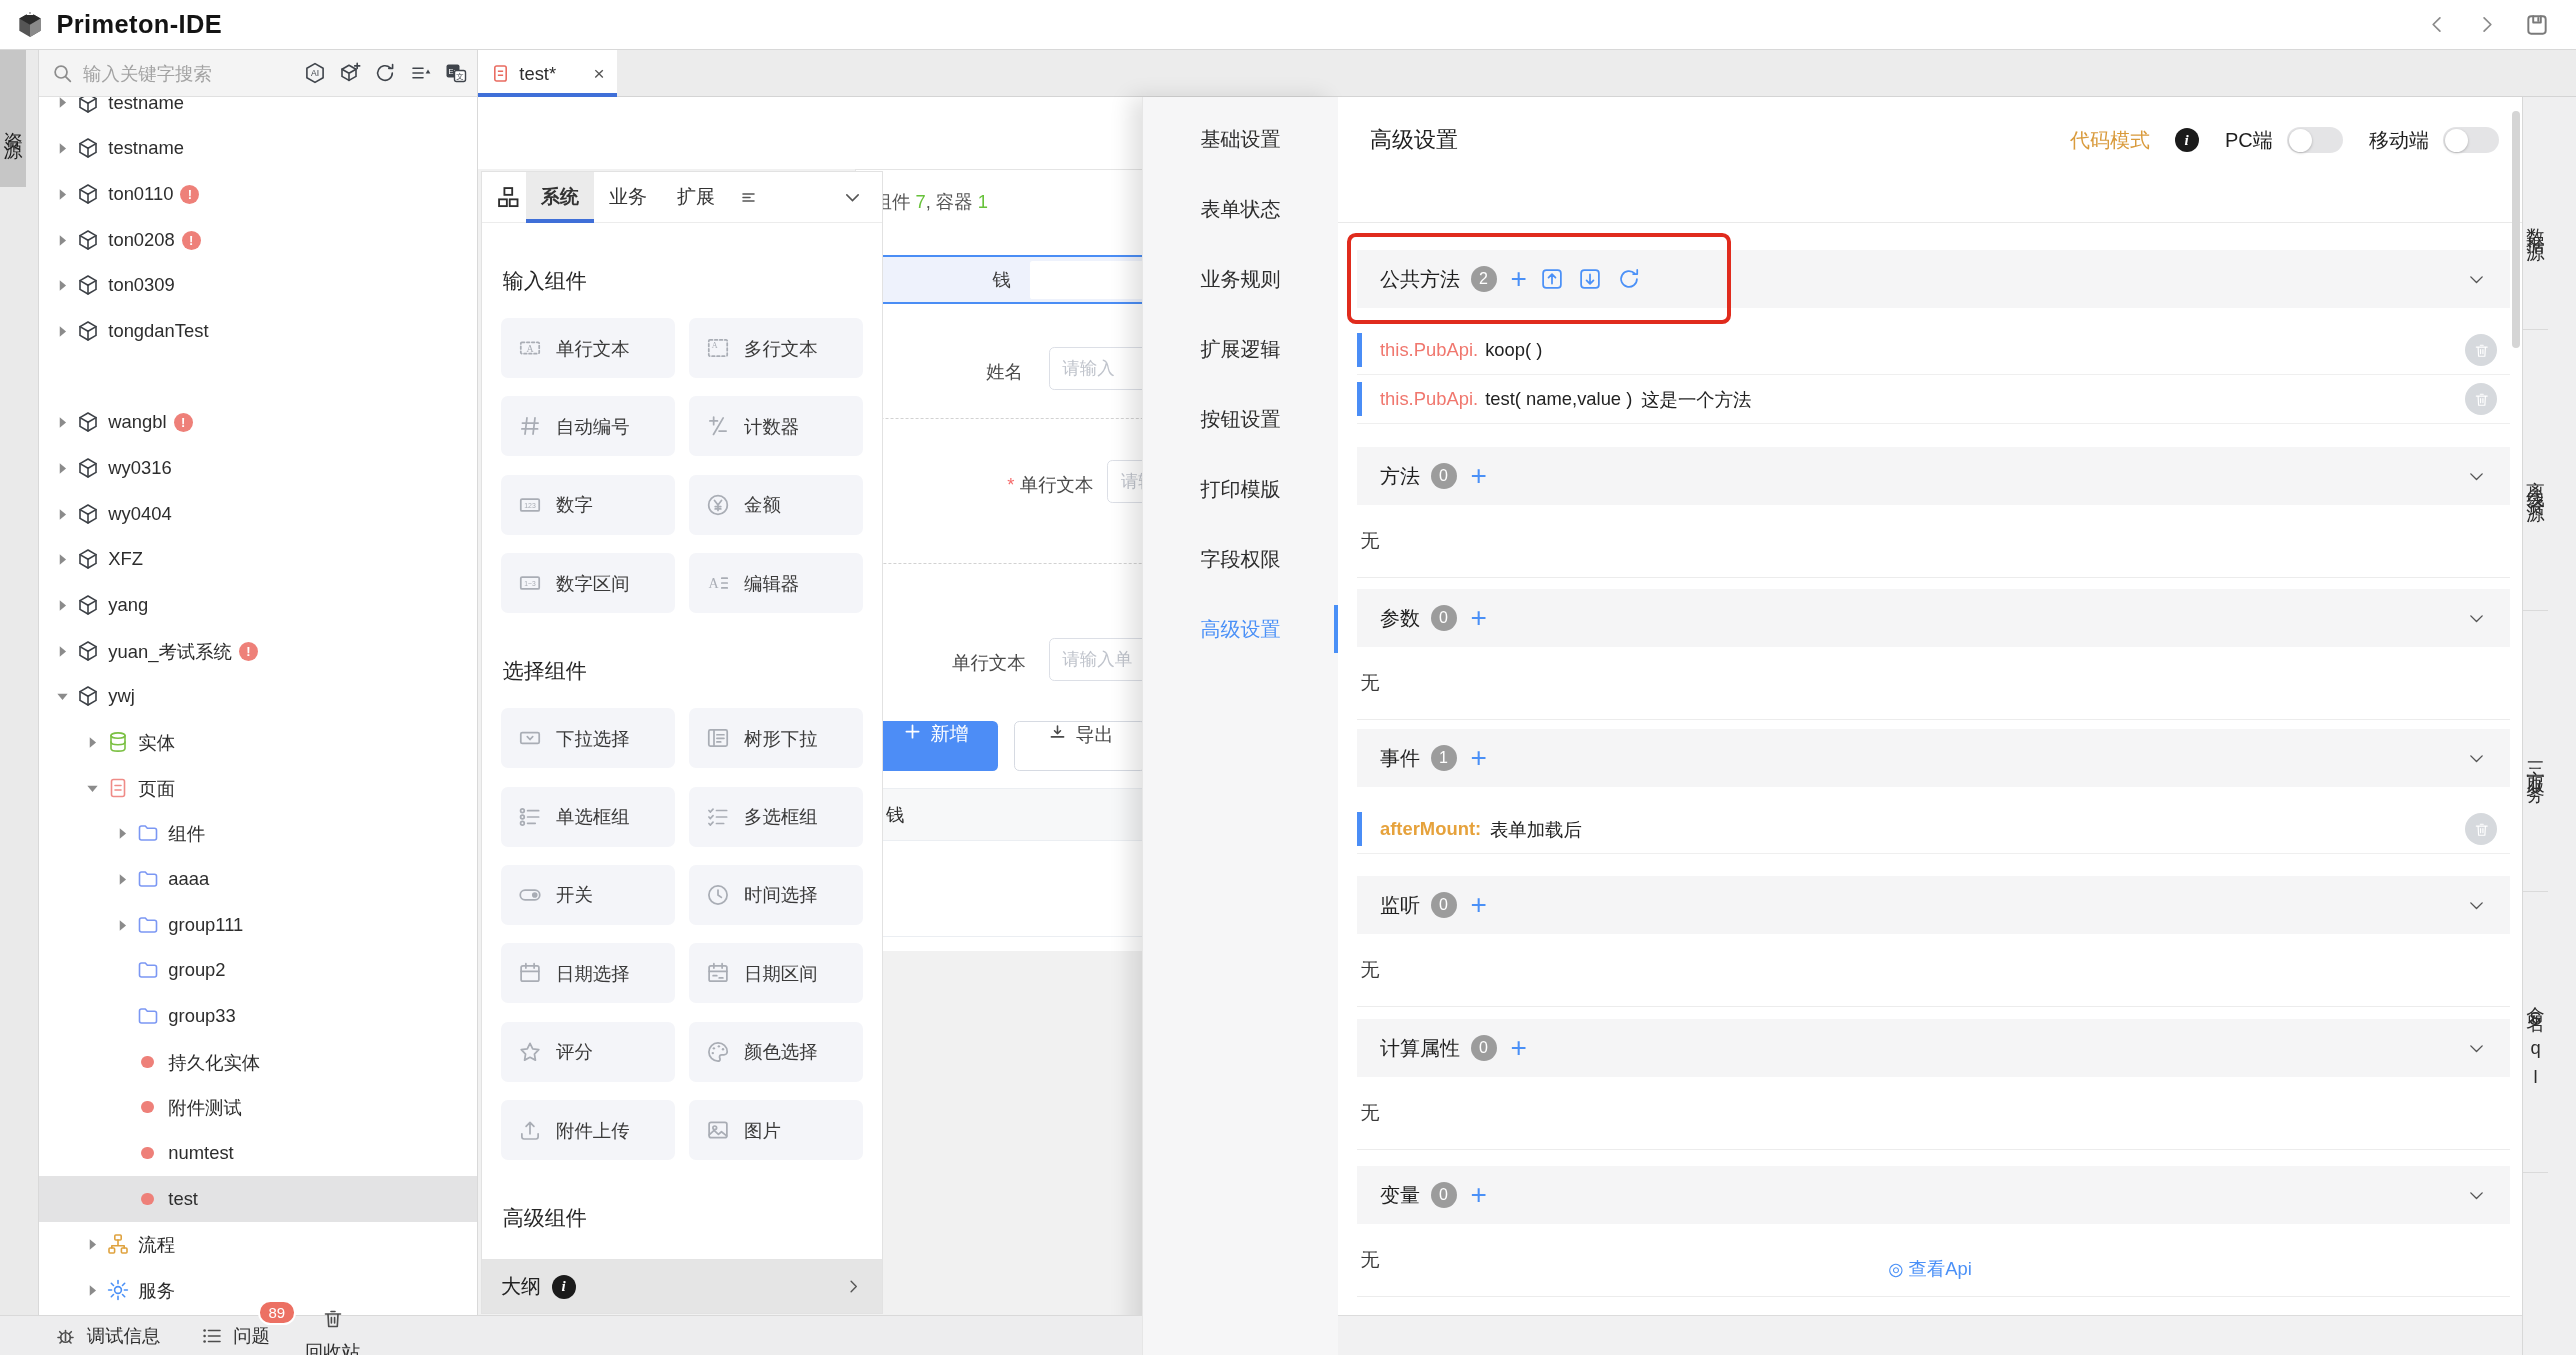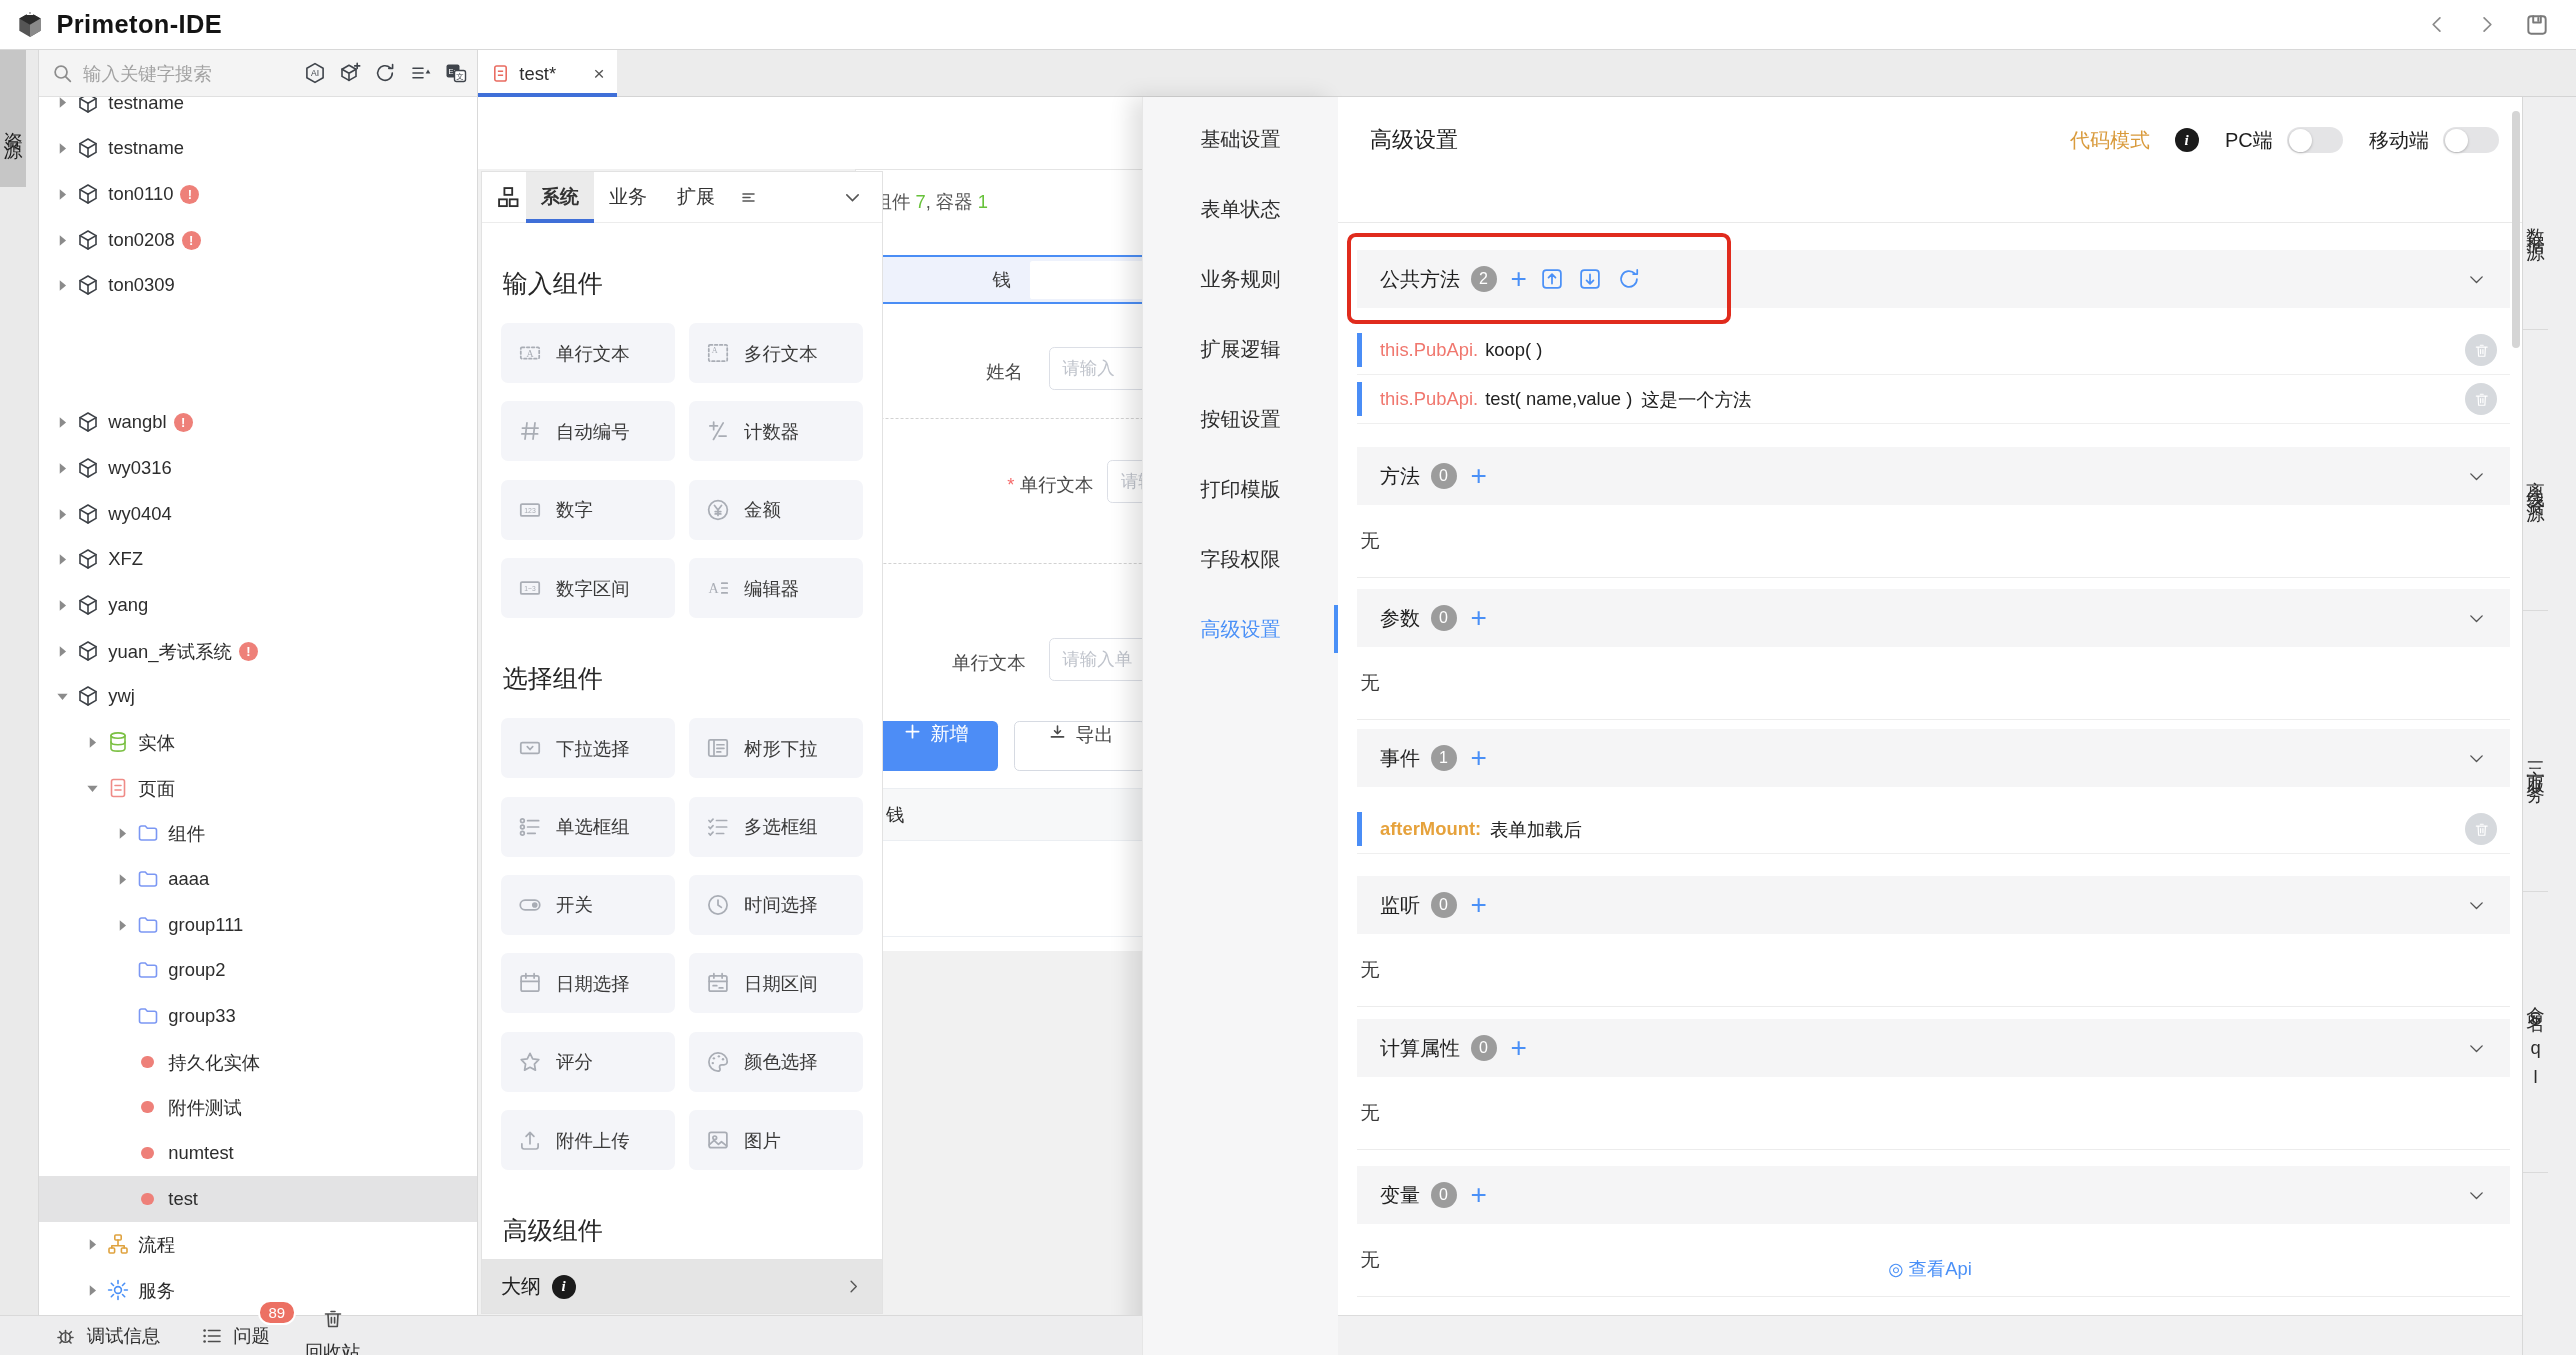--- a/index.html
+++ b/index.html
@@ -81,21 +81,21 @@
   
   .palette{position:absolute; left:481px; top:171px; width:402px; height:1143px; background:#fff; border:0.9px solid #e2e2e2; z-index:2;}
   .pal-head{height:51px; border-bottom:0.9px solid #ececec; display:flex; align-items:center; padding:0 8.8px;}
   .pal-grid-ic{width:24.6px; height:24.6px; color:#2f2f2f; margin:0 5.3px;}
   .pal-tab{font-size:19px; padding:0 15px; height:50px; display:flex; align-items:center; position:relative; color:#333; cursor:pointer;}
   .pal-tab.active{background:#ebebeb; font-weight:bold;}
   .pal-tab.active::after{content:""; position:absolute; left:0; right:0; bottom:-0.9px; height:4.4px; background:var(--accent);}
   .pal-menu-ic{width:19px; height:19px; color:#555; margin-left:8.8px;}
   .pal-chev{width:21px; height:21px; color:#555; margin-left:auto; margin-right:10.5px; cursor:pointer;}
   .pal-body{position:absolute; top:51px; left:0; right:0; bottom:54px; overflow:hidden; padding:0 19px;}
-  .pal-sec-title{font-size:25px; color:#262626; margin:44px 1.8px 23px;}
+  .pal-sec-title{font-size:21px; color:#262626; margin:44px 1.8px 23px;}
   .pal-grid{display:grid; grid-template-columns:1fr 1fr; gap:18.4px 14px;}
   .pal-item{height:60px; background:#f4f5f9; border-radius:7px; display:flex; align-items:center; padding-left:16px; gap:13px; cursor:grab;}
   .pal-item .pic{width:26px; height:26px; color:#a9adb5; flex:0 0 26px;}
   .pal-item-label{font-size:18.4px; color:#3a3a3a;}
   .pal-foot{position:absolute; bottom:0; left:0; right:0; height:54px; border-top:0.9px solid #e4e4e4; background:#e5e5e5; display:flex; align-items:center; padding:0 19px; font-size:20px; color:#222; z-index:3; cursor:pointer;}
   .info-dot{width:24px; height:24px; border-radius:50%; background:#1b1b1b; color:#fff; display:flex; align-items:center; justify-content:center; font-family:"Liberation Serif",serif; font-style:italic; font-weight:bold; font-size:15px; margin-left:10.5px;}
   .info-dot::after{content:"i";}
   .pal-foot .fchev{width:19px; height:19px; margin-left:auto; color:#555;}
 
   
@@ -295,20 +295,35 @@
       </span>
       <span class="tw-icon ic-package">
         <svg viewBox="0 0 24 24" fill="none" stroke="currentColor" stroke-width="1.6" stroke-linecap="round" stroke-linejoin="round">
           <path d="M12 3l8 4.6v8.8L12 21l-8-4.6V7.6z"></path>
           <path d="M4 7.6l8 4.6 8-4.6"></path>
           <path d="M12 12.2V21"></path>
         </svg>
       </span>
       <span class="tw-label">ton0309</span>
     </div>
+    <div class="tree-row" style="top: 211px; padding-left: 14px;">
+      <span class="tw-arrow">
+        <svg viewBox="0 0 24 24">
+          <path d="M8.5 5.5l8 6.5-8 6.5z" fill="currentColor"></path>
+        </svg>
+      </span>
+      <span class="tw-icon ic-package">
+        <svg viewBox="0 0 24 24" fill="none" stroke="currentColor" stroke-width="1.6" stroke-linecap="round" stroke-linejoin="round">
+          <path d="M12 3l8 4.6v8.8L12 21l-8-4.6V7.6z"></path>
+          <path d="M4 7.6l8 4.6 8-4.6"></path>
+          <path d="M12 12.2V21"></path>
+        </svg>
+      </span>
+      <span class="tw-label">tongdanTest</span>
+    </div>
     <div class="tree-row" style="top: 302px; padding-left: 14px;">
       <span class="tw-arrow">
         <svg viewBox="0 0 24 24">
           <path d="M8.5 5.5l8 6.5-8 6.5z" fill="currentColor"></path>
         </svg>
       </span>
       <span class="tw-icon ic-package">
         <svg viewBox="0 0 24 24" fill="none" stroke="currentColor" stroke-width="1.6" stroke-linecap="round" stroke-linejoin="round">
           <path d="M12 3l8 4.6v8.8L12 21l-8-4.6V7.6z"></path>
           <path d="M4 7.6l8 4.6 8-4.6"></path>

